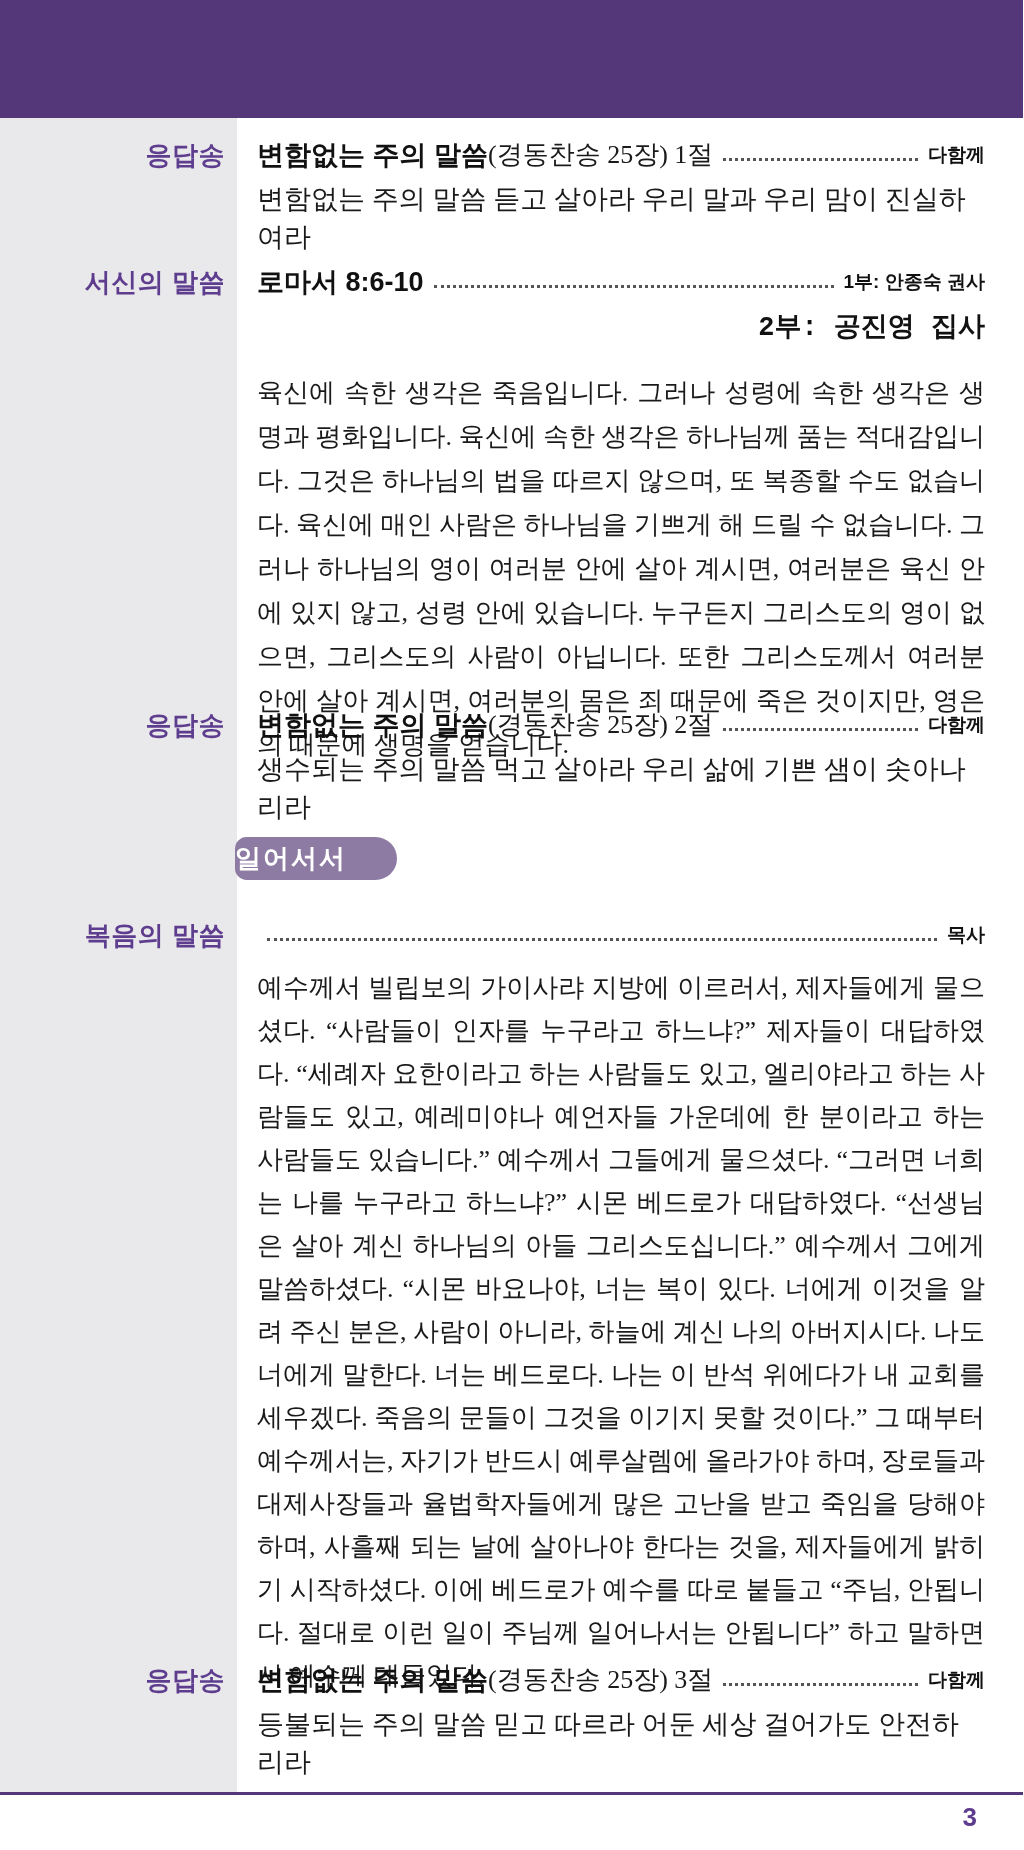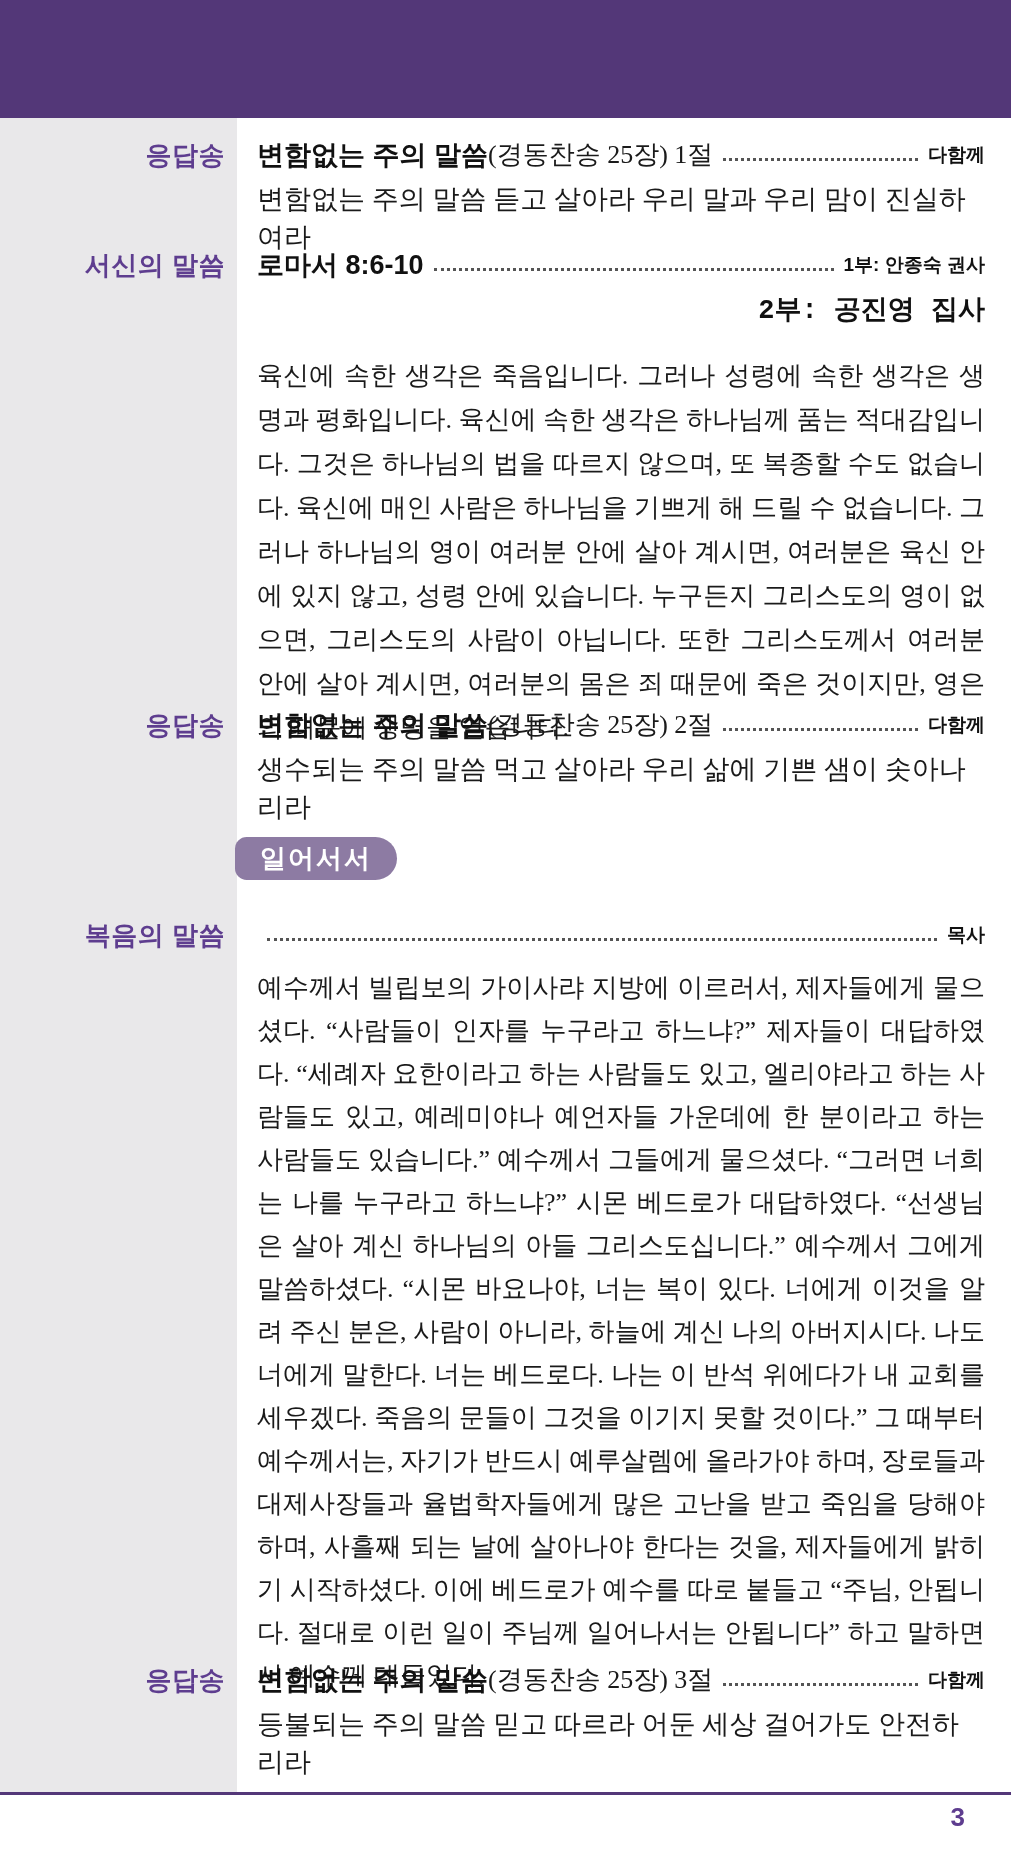--- a/index.html
+++ b/index.html
@@ -3,20 +3,21 @@
 <meta charset="utf-8">
 <style>
   html,body{margin:0;padding:0;background:#ffffff;}
   .page{
     position:relative;
     width:1011px;height:1850px;
     background:#ffffff;
     overflow:hidden;
     font-family:"Liberation Serif", serif;
     color:#1a1a1a;
+    padding-left:12px;
   }
   .header-band{
     position:absolute;top:0;left:0;
     width:1024px;height:118px;
     background:#533778;
   }
   .sidebar-bg{
     position:absolute;top:118px;left:0;
     width:237px;height:1674px;
     background:#e9e8ea;
@@ -94,26 +95,25 @@
   .body-para.epistle{margin-top:24px;line-height:44px;}
   .body-para.gospel{margin-top:12px;line-height:43px;}
   .stand-badge{
     position:absolute;top:837px;left:235px;
     width:162px;height:43px;
     background:#8d7ba3;
     border-radius:12px 22px 22px 12px;
     color:#ffffff;
     font-family:"Liberation Sans", sans-serif;
     font-weight:bold;font-size:26px;line-height:43px;
-    text-align:center;
     letter-spacing:2px;
   }
   
   .row-1{top:136px;}
-  .row-2{top:246px;}
+  .row-2{top:263px;}
   .row-3{top:706px;}
   .row-4{top:916px;}
   .row-5{top:1661px;}
 </style>
 </head>
 <body>
 
 <div class="page">
 
   <div class="header-band"></div>

